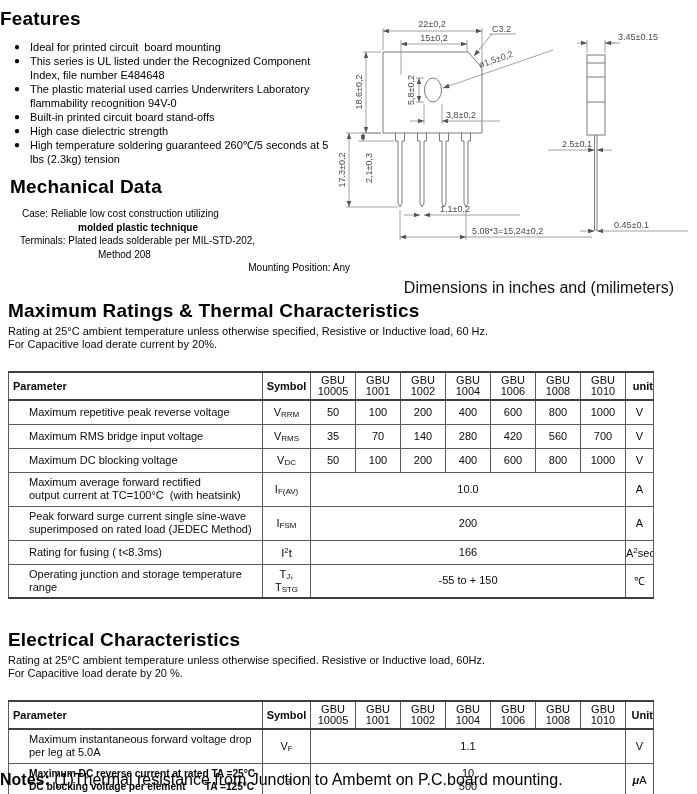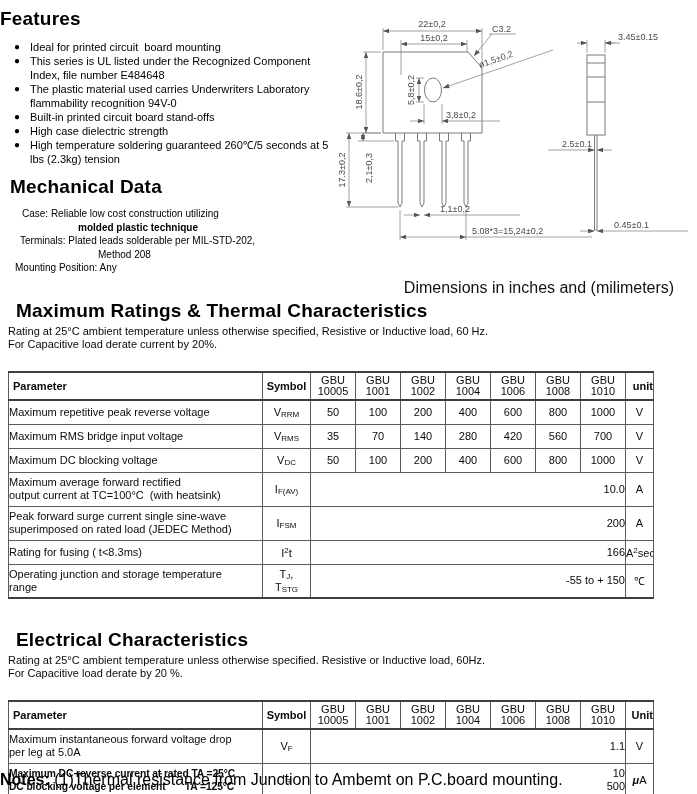--- a/index.html
+++ b/index.html
@@ -16,50 +16,50 @@
   .feat-text { width:300px; white-space:pre-wrap; }
 
   
   .mechanical { position:absolute; left:10px; top:176px; width:340px; }
   .mechanical .h1 { margin-bottom:9px; }
   .mech-line { font-size:10px; line-height:13.5px; white-space:pre; }
   .mech-line.i0 { padding-left:12px; }
   .mech-line.i1 { padding-left:68px;font-weight:bold; }
   .mech-line.i2 { padding-left:10px; }
   .mech-line.i3 { padding-left:88px; }
-  .mech-line.i4 { padding-left:5px; }
+  .mech-line.i4 { padding-left:5px;text-align:right; }
 
   
   .diagram-svg { position:absolute; left:0px; top:0px; }
   svg text { font-family:"Liberation Sans", sans-serif; font-size:9px; fill:#4a4a4a; }
   .dim-caption { position:absolute; left:394px; top:279px; width:290px; text-align:center; font-size:16px; color:#111; }
 
   
   .sec-ratings   { position:absolute; left:8px; top:300px; width:685px; }
   .sec-electrical{ position:absolute; left:8px; top:629px; width:685px; }
   .sec-sub { font-size:11px; line-height:12.5px; color:#0a0a0a; }
-  .sec-ratings .h1, .sec-electrical .h1 { margin-bottom:3px;margin-left:8px; }
+  .sec-ratings .h1, .sec-electrical .h1 { margin-bottom:3px; }
 
   
   table.spec { border-collapse:collapse; table-layout:fixed; width:646px; margin-top:21px;
                border:1px solid #5a5a5a; border-top:2px solid #3f3f3f; border-bottom:2px solid #3f3f3f; }
   table.spec th, table.spec td { border:1px solid #5a5a5a; font-size:11px; color:#0a0a0a; overflow:hidden; }
   table.spec th { border-top:2px solid #3f3f3f; border-bottom:2px solid #3f3f3f; height:28px; }
   .th-param { text-align:left; padding-left:4px; font-weight:bold; font-size:11.5px; }
   .th-sym   { font-weight:bold; font-size:11px; }
   .th-model { font-weight:normal; font-size:11px; line-height:11.5px; text-align:center; }
   .th-unit  { font-weight:bold; font-size:11px;text-align:right; }
   tr.r1 td { height:24px; }
   tr.r2 td { height:34px; }
-  .c-param { text-align:left; padding-left:0; }
+  .c-param { text-align:left; padding-left:20px; }
   .c-param .pline { white-space:pre; line-height:13px; }
   .c-param.bold .pline { font-weight:bold; font-size:10.3px; letter-spacing:-0.1px; }
   .c-sym  { text-align:center; }
   .c-val  { text-align:center; }
-  .c-val div { line-height:13px;text-align:right; }
+  .c-val div { line-height:13px; }
   .c-unit { text-align:center; font-size:10.5px; padding:0; }
   sub.sb { font-size:8px; vertical-align:-1px; letter-spacing:0; }
   sup.sp { font-size:8px; vertical-align:4px; }
   .it { font-style:italic; font-weight:bold; }
 
   .notes { position:absolute; left:0; top:771px; font-size:16px; }
   .notes b { font-weight:bold; }
 </style>
 </head>
 <body>

